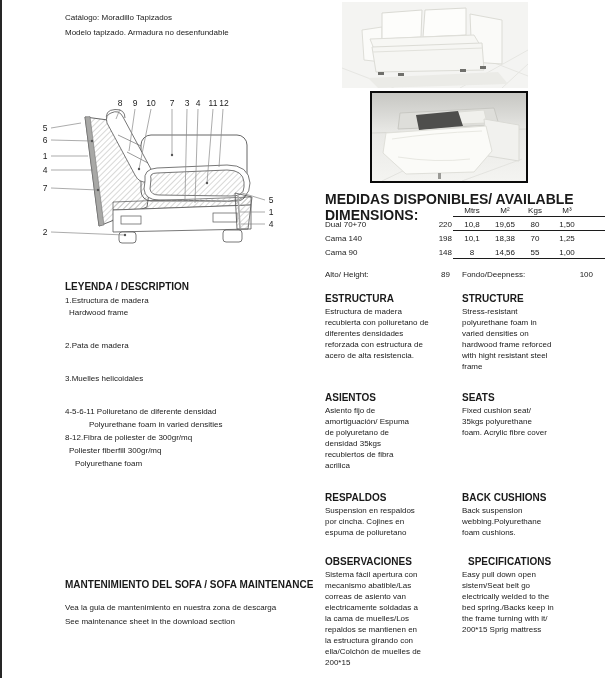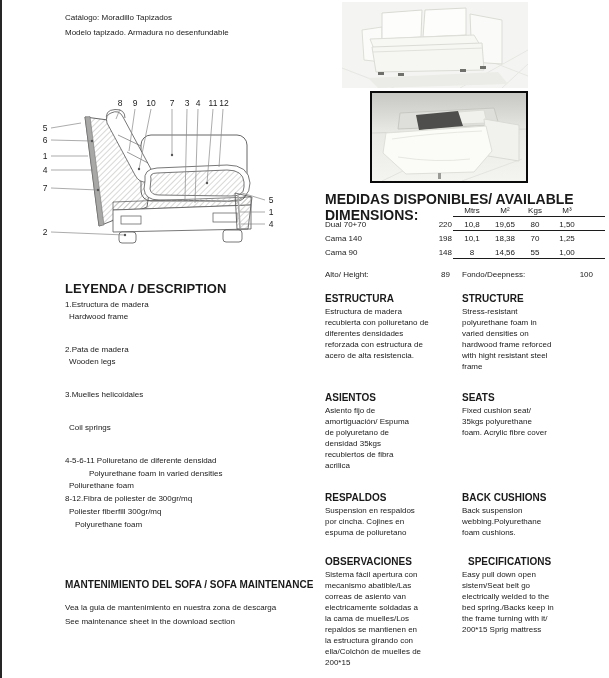--- a/index.html
+++ b/index.html
@@ -36,21 +36,21 @@
   
   .sec-es{left:325px;}
   .sec-en{left:462px;}
   .sec-title{font-weight:bold;margin-bottom:2px;font-size:10px;}
   .sec-body{line-height:11px;overflow-wrap:break-word;}
   .w108{width:108px;} .w100{width:100px;} .w95{width:95px;}
   .w92{width:92px;} .w88{width:88px;} .w86{width:86px;}
 
   
   .legend{left:65px;top:281px;width:230px;}
-  .lg-title{font-weight:bold;font-size:13px;margin-bottom:3px;}
+  .lg-title{font-weight:bold;font-size:10px;margin-bottom:3px;}
   .lg{height:12px;line-height:12px;}
   .i1{padding-left:4px;} .i2{padding-left:24px;} .i3{padding-left:10px;}
   .g3{margin-top:21px;} .g2{margin-top:2px;} .g1{margin-top:1px;}
 
   
   .maint-title{left:65px;top:579px;font-size:10px;}
   .maint-l1{left:65px;top:603px;}
   .maint-l2{left:65px;top:617px;}
 
   svg{display:block;}
@@ -241,26 +241,23 @@
     <span class="hv-val1">89</span>
     <span class="hv-lab2">Fondo/Deepness:</span>
     <span class="hv-val2">100</span>
   </div>
 
   <div class="abs legend">
     <div class="lg-title">LEYENDA / DESCRIPTION</div>
     <div class="lg">1.Estructura de madera</div>
     <div class="lg i1">Hardwood frame</div>
     <div class="lg g3">2.Pata de madera</div>
-    <div class="lg i1">Wooden legs</div>
     <div class="lg g3">3.Muelles helicoidales</div>
-    <div class="lg i1 g3">Coil springs</div>
     <div class="lg g3">4-5-6-11 Poliuretano de diferente densidad</div>
     <div class="lg i2 g1">Polyurethane foam in varied densities</div>
-    <div class="lg i1">Poliurethane foam</div>
     <div class="lg g1">8-12.Fibra de poliester de 300gr/mq</div>
     <div class="lg i1 g1">Poliester fiberfill 300gr/mq</div>
     <div class="lg i3 g1">Polyurethane foam</div>
   </div>
 
   <div class="abs sec-es" style="top:293px;">
     <div class="sec-title">ESTRUCTURA</div>
     <div class="sec-body w108">Estructura de madera recubierta con poliuretano de diferentes densidades reforzada con estructura de acero de alta resistencia.</div>
   </div>
   <div class="abs sec-en" style="top:293px;">

